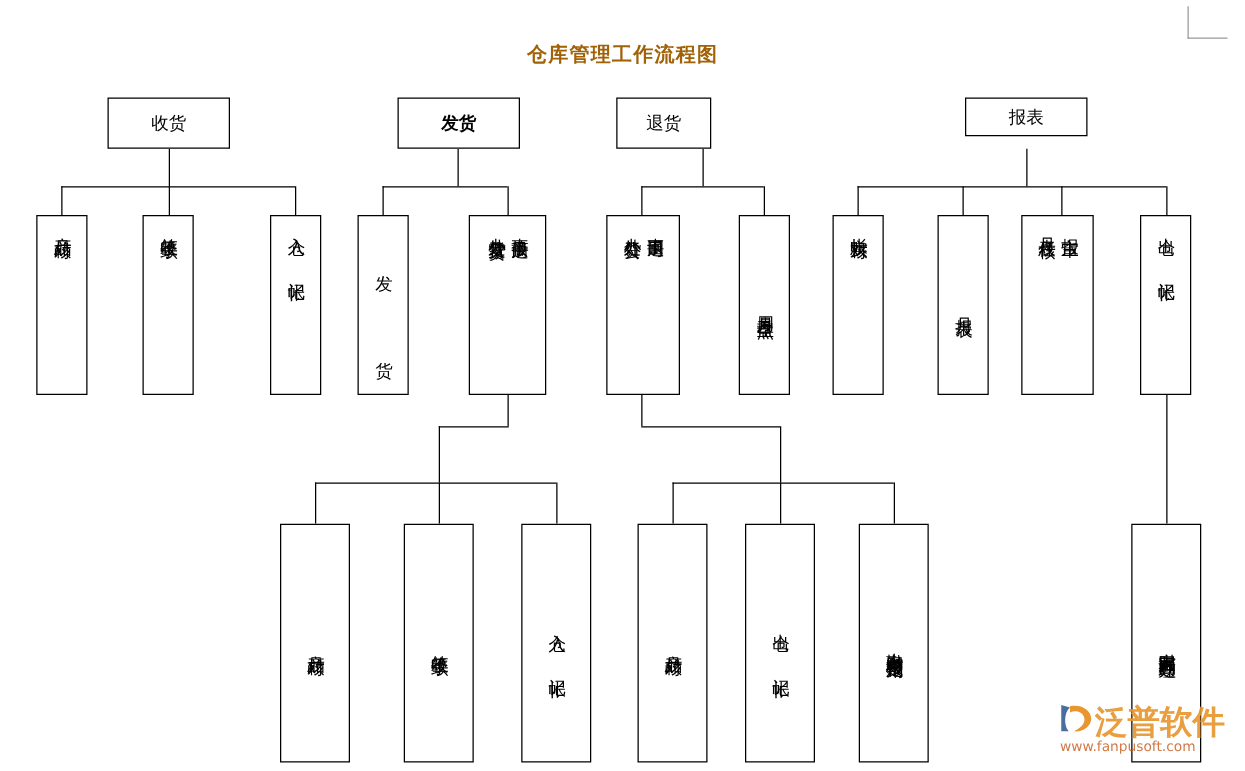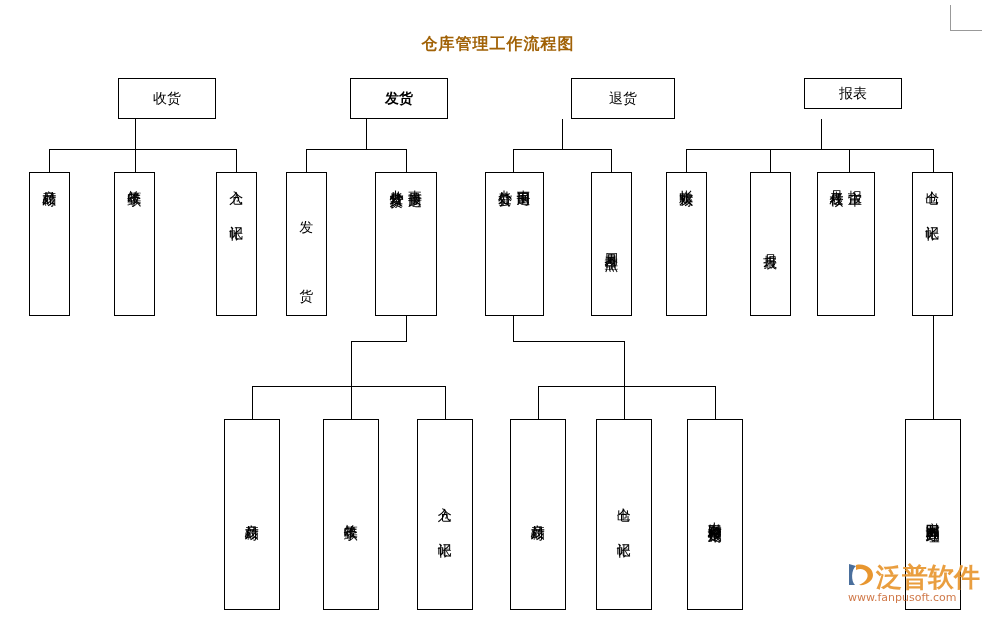--- a/index.html
+++ b/index.html
@@ -30,21 +30,20 @@
     background:#fff;
     box-sizing:border-box;
     z-index:3;
   }
   .box-h{            
     display:flex;
     align-items:center;
     justify-content:center;
     font-size:14px;
     color:#000;
-    margin-left:32px;
   }
   .box-v{            
     display:flex;
     flex-direction:row-reverse;
     align-items:flex-start;
     justify-content:center;
     padding-top:6px;
     gap:2px;
   }
   .box-v.center{align-items:center;padding-top:0;}
@@ -144,21 +143,21 @@
   <div class="ln lv" style="left:715px;top:386px;height:33px;"></div>
 
   <div class="ln lv" style="left:933px;top:316px;height:103px;"></div>
 
   <div class="box box-h" style="left:86px;top:78px;width:98px;height:41px;">
     <span>收货</span>
   </div>
   <div class="box box-h" style="left:318px;top:78px;width:98px;height:41px;font-weight:bold;">
     <span>发货</span>
   </div>
-  <div class="box box-h" style="left:539px;top:78px;width:104px;height:41px;">
+  <div class="box box-h" style="left:493px;top:78px;width:76px;height:41px;">
     <span>退货</span>
   </div>
   <div class="box box-h" style="left:772px;top:78px;width:98px;height:31px;">
     <span>报表</span>
   </div>
 
   <div class="box box-v" style="left:29px;top:172px;width:41px;height:144px;">
     <div class="vcol">产品核对</div>
   </div>
   <div class="box box-v" style="left:114px;top:172px;width:41px;height:144px;">

